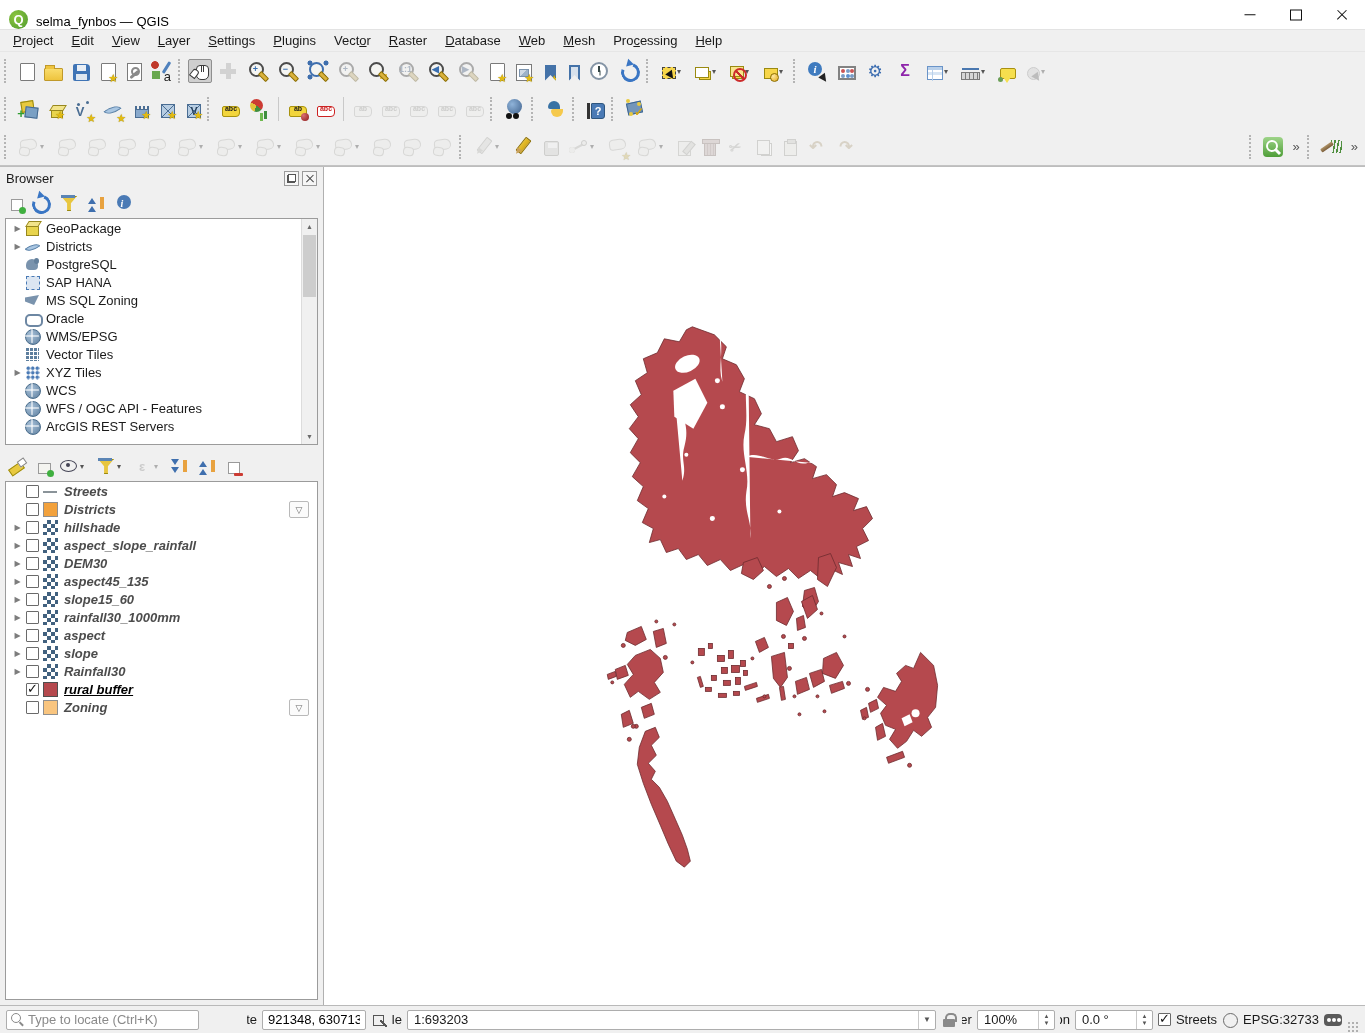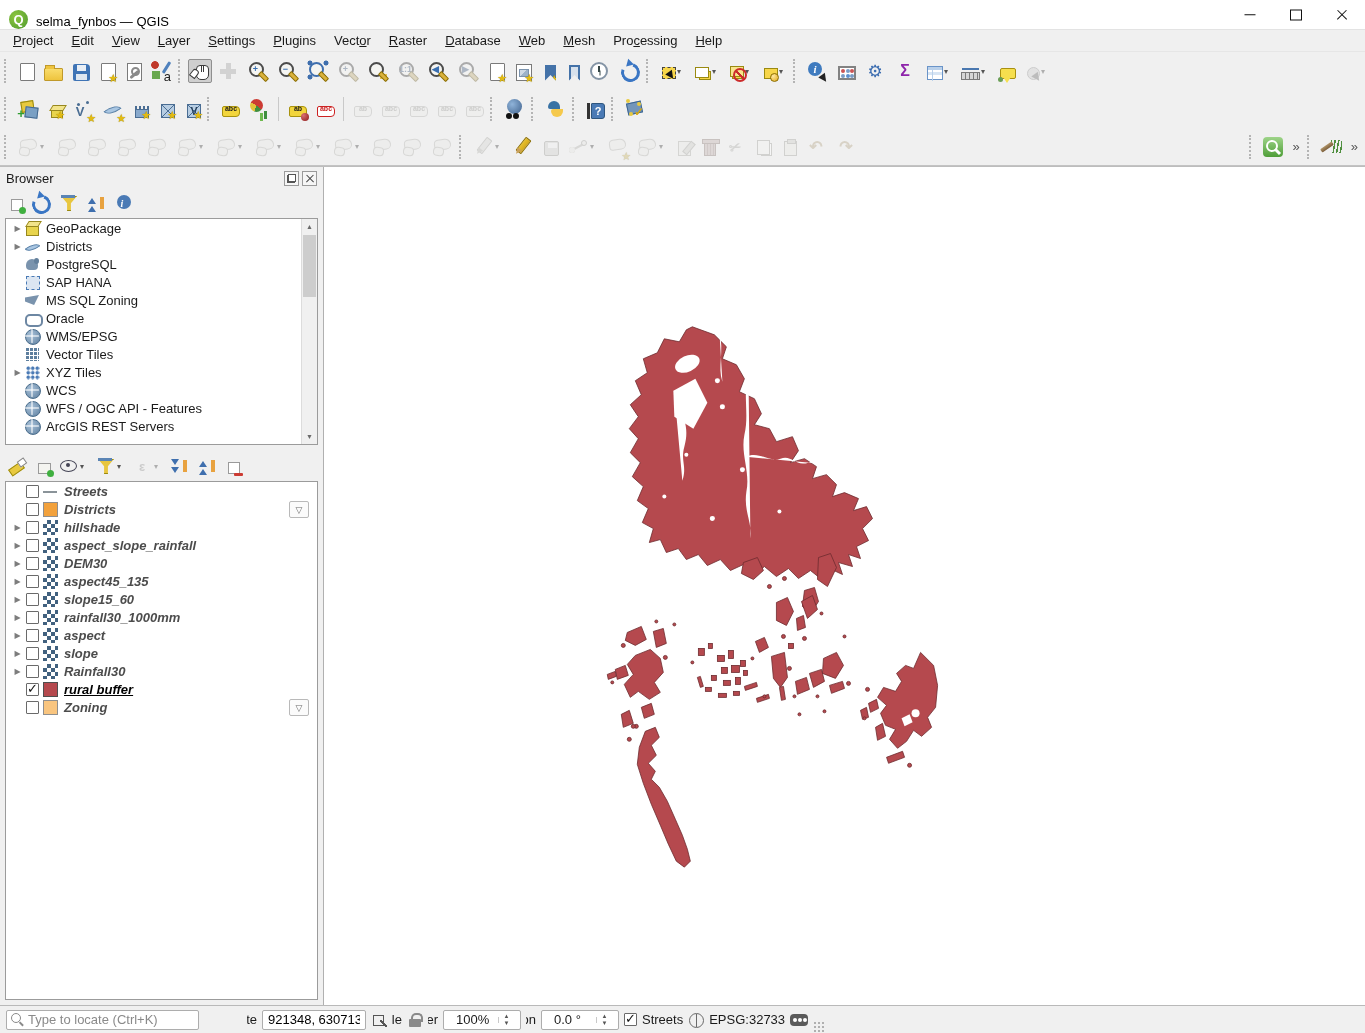--- a/index.html
+++ b/index.html
@@ -246,21 +246,21 @@
   .sbmag::before{content:"";position:absolute;width:8px;height:8px;border:1.5px solid #8a8a8a;border-radius:50%;top:0;left:0}
   .sbmag::after{content:"";position:absolute;width:5px;height:1.5px;background:#8a8a8a;transform:rotate(45deg);right:0;bottom:2px}
   .sb-gap{width:38px}
   .cliplabel{width:10px;overflow:hidden;direction:rtl;white-space:nowrap;flex:none;color:#1a1a1a}
   .sbbox{height:20px;background:#fff;border:1px solid #adadad;border-radius:2px;display:flex;align-items:center;padding:0 5px}
   .coordbox{width:104px;justify-content:center}
   .coordbox input{border:none;outline:none;width:100%;text-align:center;font:13px "Liberation Sans",sans-serif}
   .scalecombo{flex:1;padding:0}
   .scaleval{padding:0 6px;flex:1}
   .combo-caret{width:17px;height:100%;border-left:1px solid #c9c9c9;display:flex;align-items:center;justify-content:center;font-size:8px;color:#555}
-  .spin{width:78px;padding:6px}
+  .spin{width:78px;padding:0}
   .spinval{flex:1;padding:0 6px}
   .spin-btns{width:16px;height:100%;border-left:1px solid #c9c9c9;display:flex;flex-direction:column;align-items:center;justify-content:center;font-size:6px;color:#555;line-height:7px}
   .sbicon{width:16px;height:16px;position:relative;flex:none}
   .sbicon::before,.sbicon::after{content:"";position:absolute}
   .i-extents::before{width:9px;height:9px;border:1.5px solid #555;top:3px;left:2px}
   .i-extents::after{width:7px;height:7px;background:linear-gradient(45deg,transparent 40%,#555 40% 60%,transparent 60%);right:0;bottom:1px}
   .i-lock::before{width:8px;height:7px;border:2px solid #8a8a8a;border-bottom:none;border-radius:5px 5px 0 0;top:1px;left:4px}
   .i-lock::after{width:12px;height:8px;background:#8a8a8a;border-radius:1px;bottom:1px;left:2px}
   .i-globe2::before{width:13px;height:13px;border:1.5px solid #6a6a6a;border-radius:50%;top:1px;left:1px;background:linear-gradient(90deg,transparent 43%,#6a6a6a 43% 50%,transparent 50%),linear-gradient(transparent 43%,#6a6a6a 43% 50%,transparent 50%)}
   .i-bubble::before{width:18px;height:12px;background:#5a5a5a;border-radius:4px;top:2px;left:0}
@@ -973,20 +973,24 @@
     <span class="sbmag"></span>
     <input type="text" placeholder="Type to locate (Ctrl+K)" style="">
   </div>
   <span class="sb-gap"></span>
   <span class="cliplabel">Coordinate</span>
   <div class="sbbox coordbox">
     <input type="text" value="921348, 6307139" style="">
   </div>
   <span class="sbicon i-extents"></span>
   <span class="cliplabel">Scale</span>
+  <div class="sbbox scalecombo">
+    <span class="scaleval">1:693203</span>
+    <span class="combo-caret">▼</span>
+  </div>
   <span class="sbicon i-lock"></span>
   <span class="cliplabel">Magnifier</span>
   <div class="sbbox spin">
     <span class="spinval">100%</span>
     <span class="spin-btns">
         <span>▲</span>
         <span>▼</span>
       </span>
   </div>
   <span class="cliplabel">Rotation</span>

